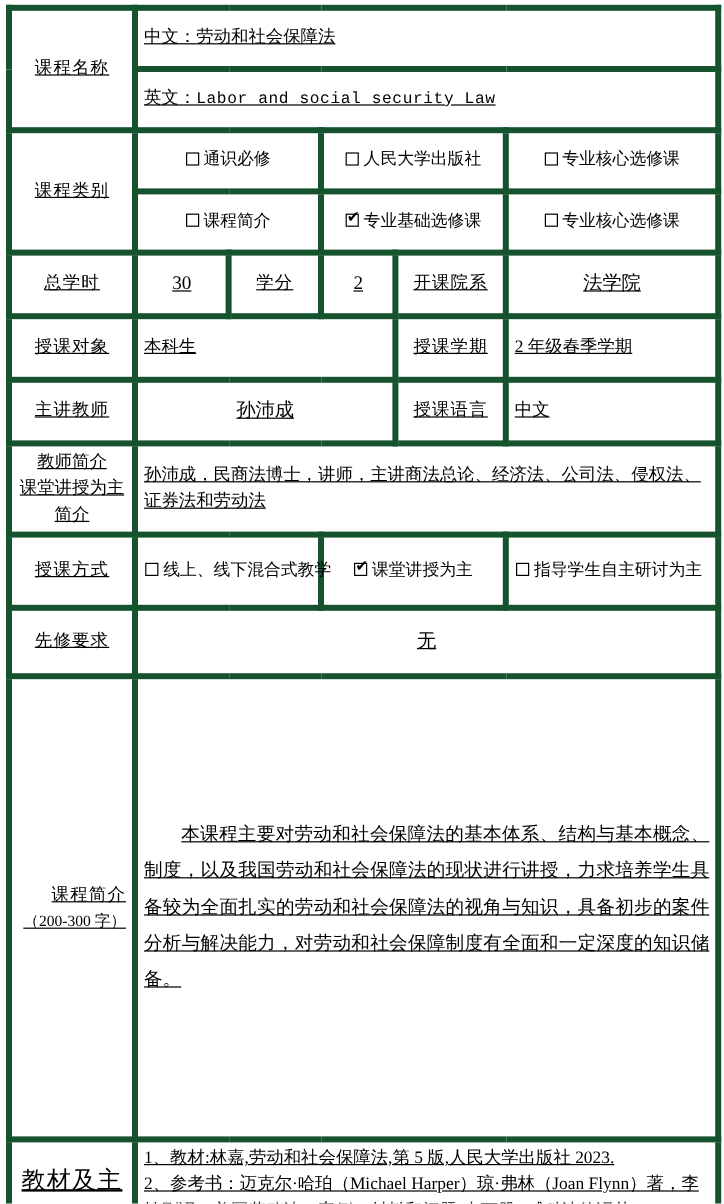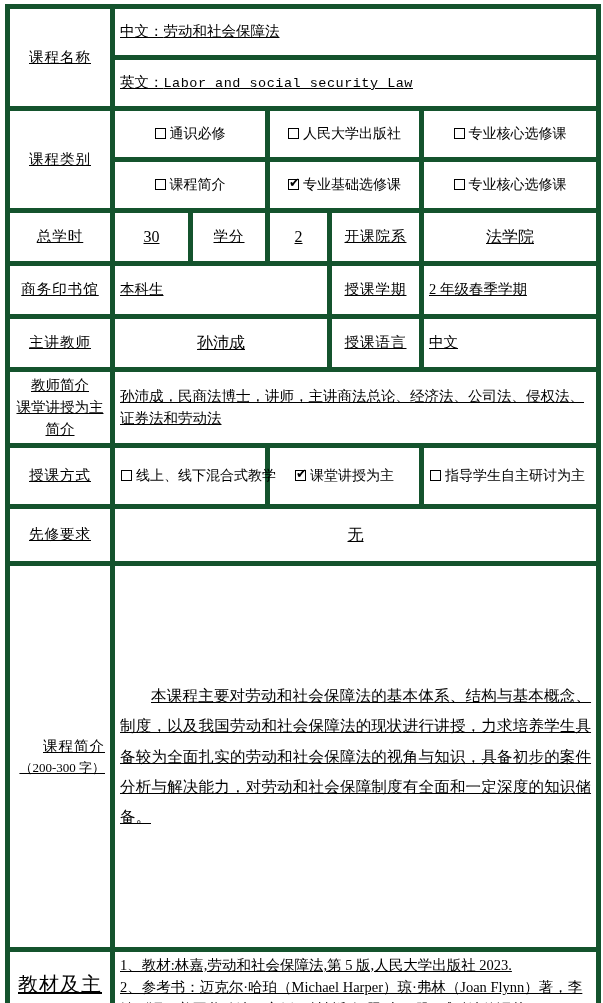--- a/index.html
+++ b/index.html
@@ -164,21 +164,21 @@
     <tr>
       <td class="lbl">总学时</td>
       <td class="ctr" style="height:42px;font-size:16px;margin-top:20px;">30</td>
       <td class="lbl">学分</td>
       <td class="ctr" style="font-size:16px;">2</td>
       <td class="lbl">开课院系</td>
       <td class="ctr" style="font-size:16px;">法学院</td>
     </tr>
 
     <tr>
-      <td class="lbl">商务印书馆</td>
+      <td class="lbl">授课对象</td>
       <td colspan="3" class="left cn-val" style="height:42px;">本科生</td>
       <td class="lbl">授课学期</td>
       <td class="left cn-val">2 年级春季学期</td>
     </tr>
 
     <tr>
       <td class="lbl">主讲教师</td>
       <td colspan="3" class="ctr" style="height:42px;font-size:16px;border-radius:24px;">孙沛成</td>
       <td class="lbl">授课语言</td>
       <td class="left cn-val">中文</td>

